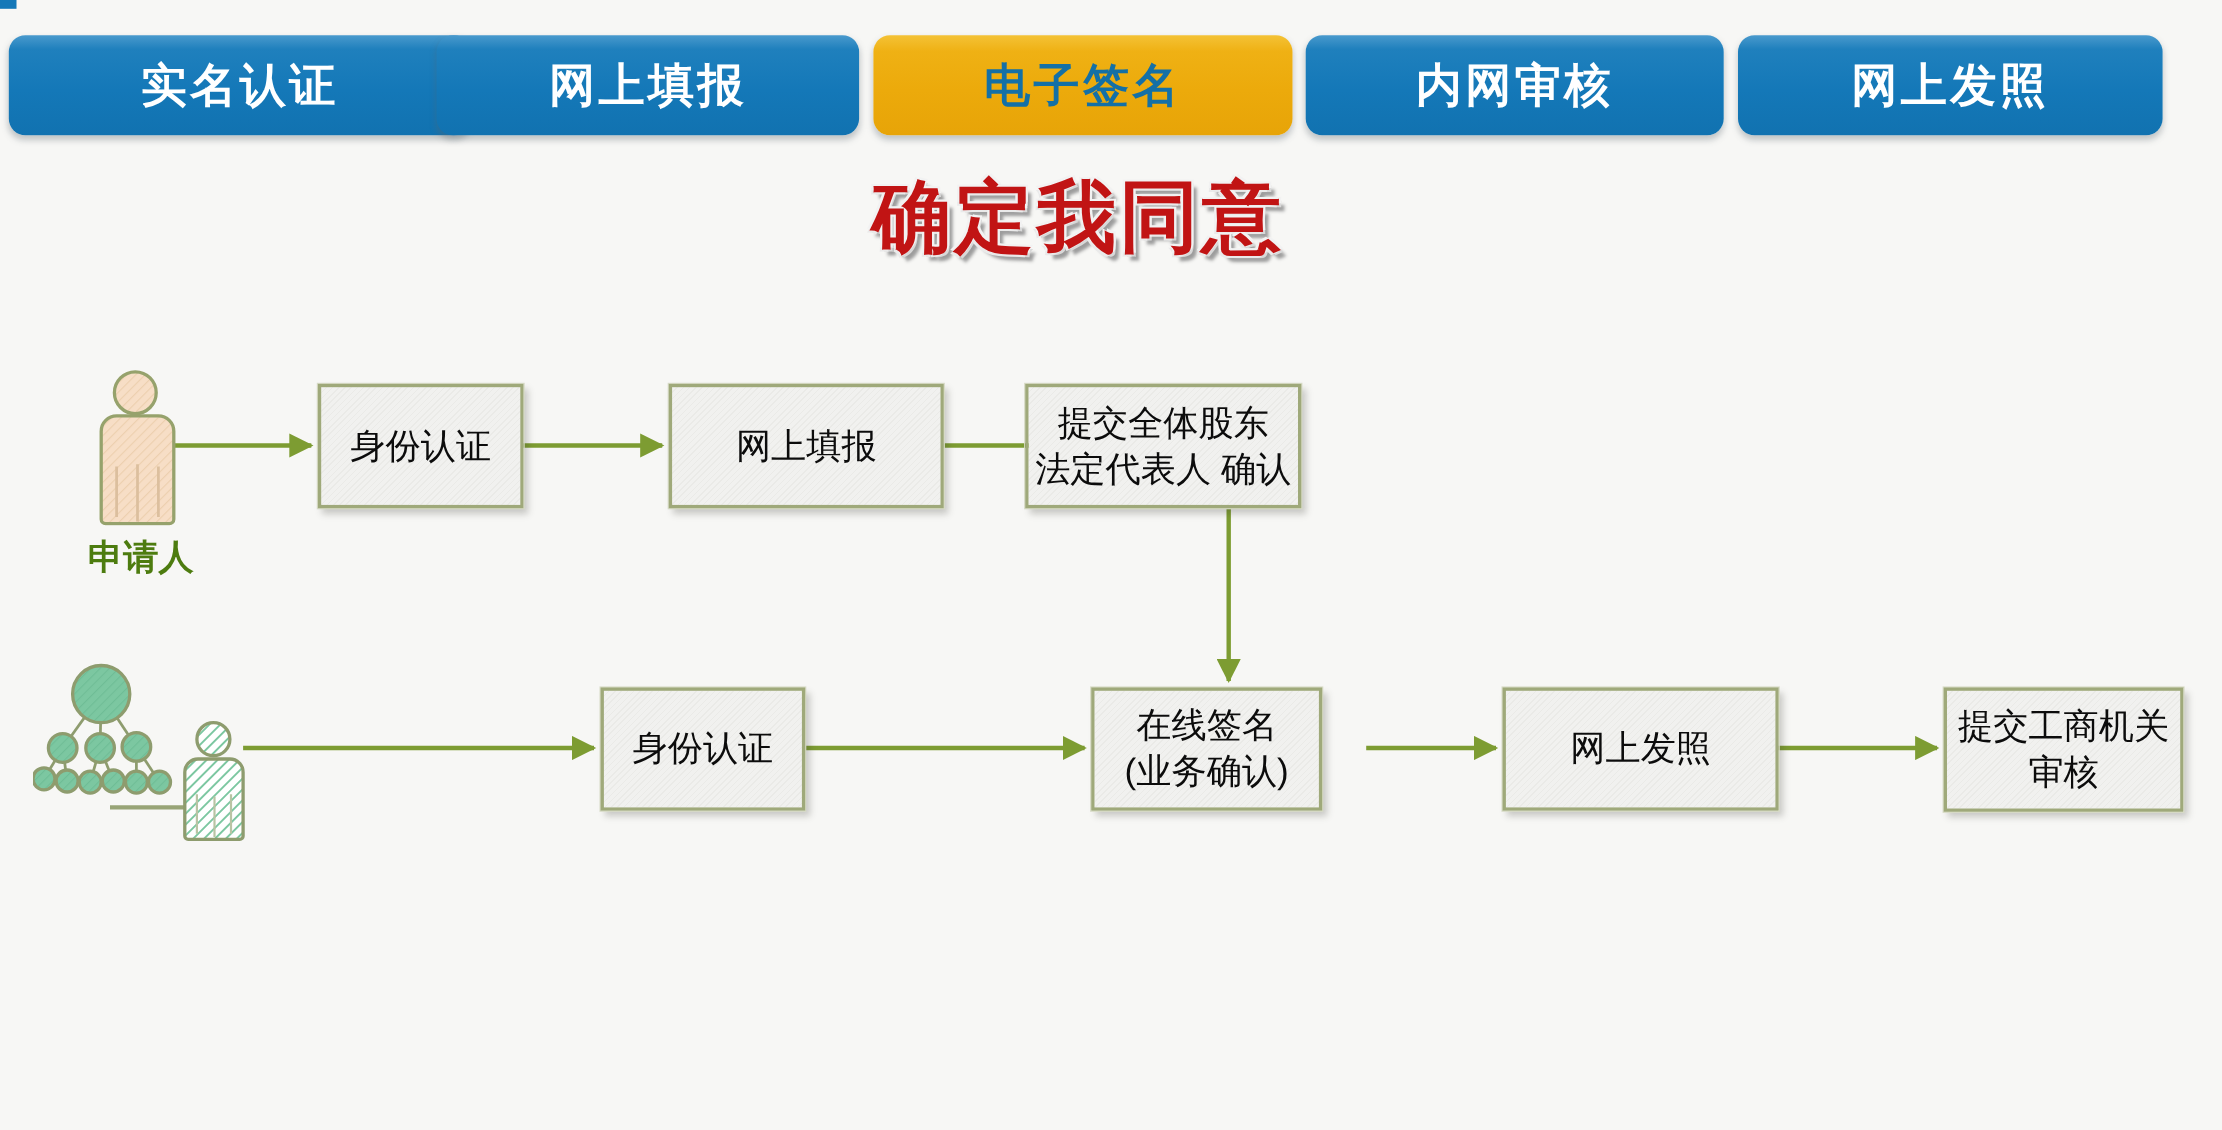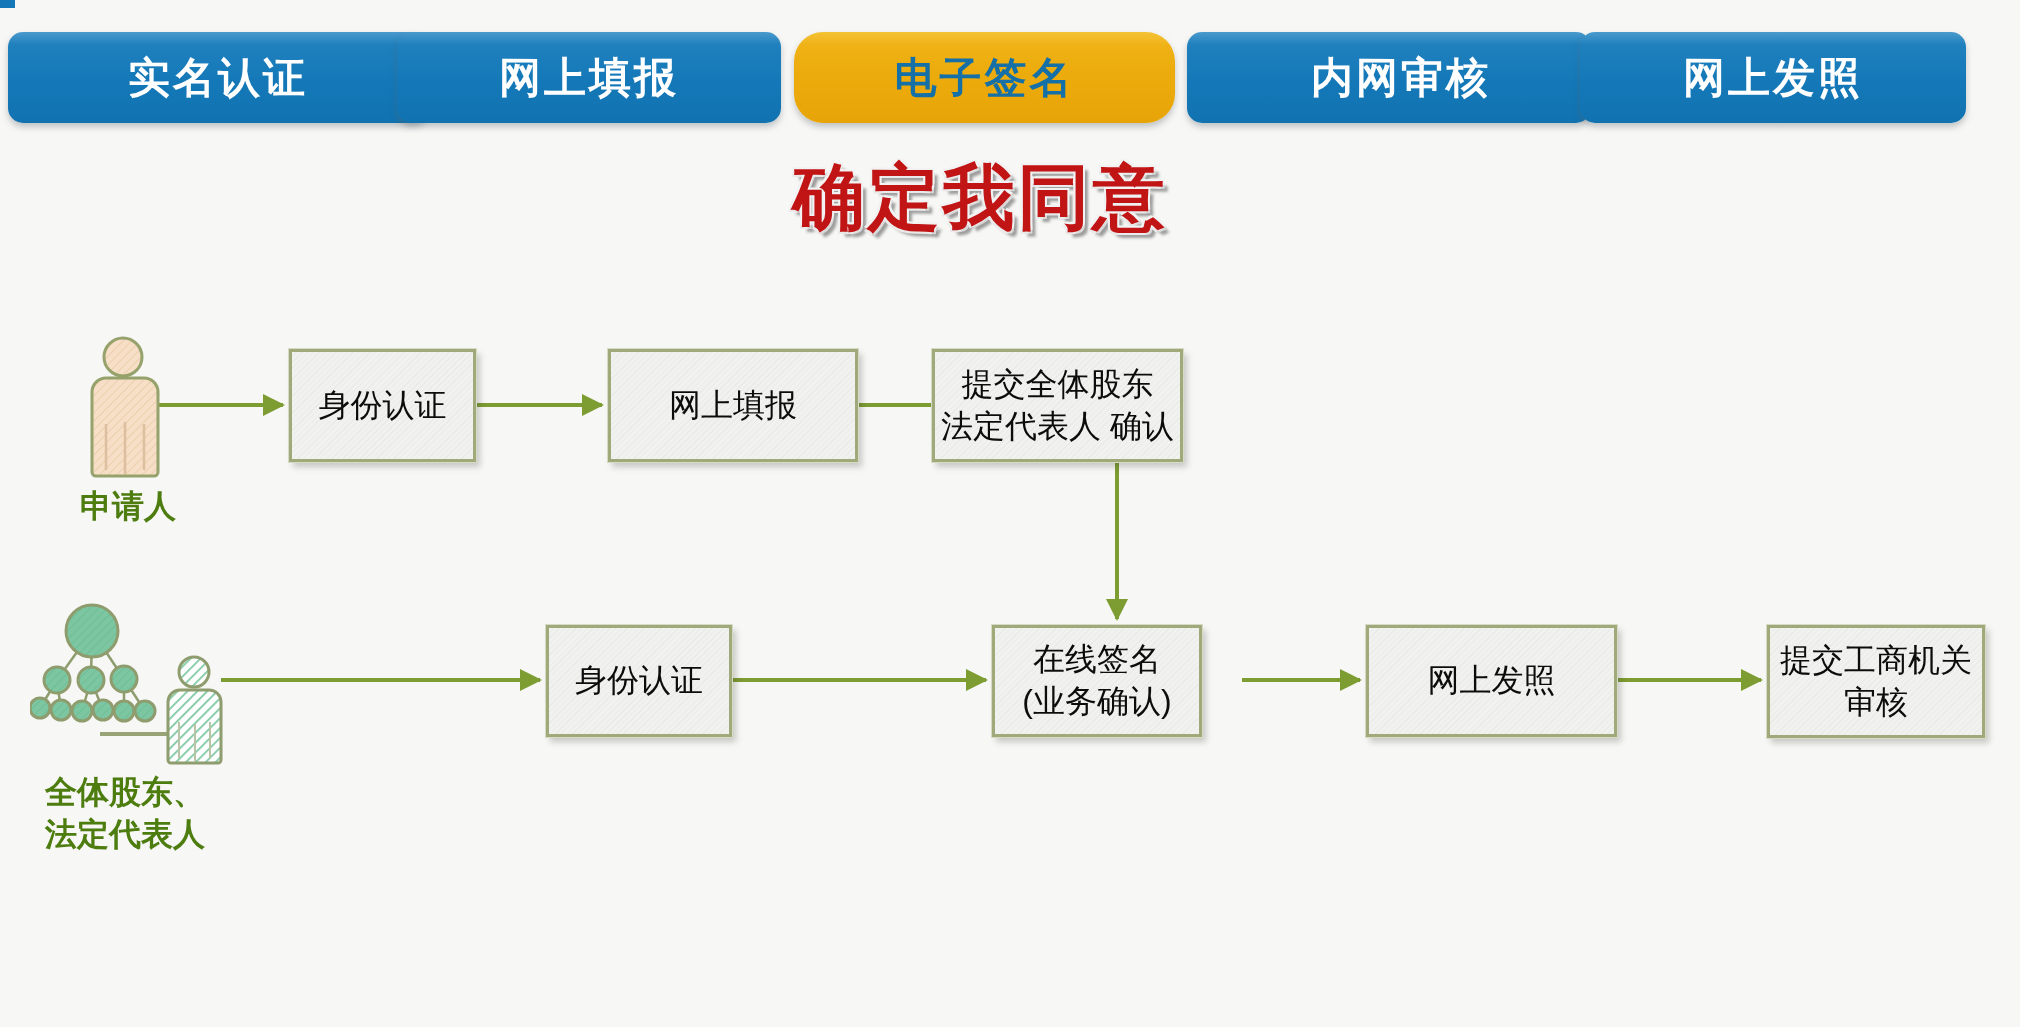--- a/index.html
+++ b/index.html
@@ -74,24 +74,24 @@
 <div class="canvas">
 
   <div class="corner-chip"></div>
 
   <div class="tab" style="left:8px;width:420px;justify-content:center;">
       <span>实名认证</span>
     </div>
   <div class="tab" style="left:397px;width:384px;">
       <span>网上填报</span>
     </div>
-  <div class="tab active" style="left:794px;width:381px;border-radius:29px;">
+  <div class="tab active" style="left:794px;width:381px;">
       <span>电子签名</span>
     </div>
-  <div class="tab" style="left:1187px;width:380px;padding-left:24px;">
+  <div class="tab" style="left:1187px;width:380px;">
       <span>内网审核</span>
     </div>
   <div class="tab" style="left:1580px;width:386px;">
       <span>网上发照</span>
     </div>
 
   <div class="big-title">确定我同意</div>
 
   <svg class="arrows-layer" width="2020" height="1027">
     <defs>
@@ -154,22 +154,20 @@
     <circle cx="52" cy="111" r="10" fill="url(#tealSolid)" stroke="#8e9c6e" stroke-width="3"></circle>
     <circle cx="73" cy="110" r="10" fill="url(#tealSolid)" stroke="#8e9c6e" stroke-width="3"></circle>
     <circle cx="94" cy="111" r="10" fill="url(#tealSolid)" stroke="#8e9c6e" stroke-width="3"></circle>
     <circle cx="115" cy="111" r="10" fill="url(#tealSolid)" stroke="#8e9c6e" stroke-width="3"></circle>
     <circle cx="164" cy="72" r="15" fill="url(#tealStripe)" stroke="#8e9c6e" stroke-width="3"></circle>
     <path d="M138,160 L138,102 A12,12 0 0 1 150,90 L179,90 A12,12 0 0 1 191,102 L191,160 A3,3 0 0 1 188,163 L141,163 A3,3 0 0 1 138,160 Z" fill="url(#tealStripe)" stroke="#8e9c6e" stroke-width="3"></path>
     <line x1="149" y1="122" x2="149" y2="158" stroke="#b9c4a4" stroke-width="2"></line>
     <line x1="180" y1="122" x2="180" y2="158" stroke="#b9c4a4" stroke-width="2"></line>
     <line x1="165" y1="161" x2="165" y2="124" stroke="#b9c4a4" stroke-width="2"></line>
   </svg>
-  <div class="actor-label" style="left:45px;top:772px;">全体股东、
-法定代表人</div>
 
   <div class="flow-box" style="left:289px;top:349px;width:187px;height:113px;">
     <span class="box-label">身份认证</span>
   </div>
   <div class="flow-box" style="left:608px;top:349px;width:250px;height:113px;">
     <span class="box-label">网上填报</span>
   </div>
   <div class="flow-box" style="left:932px;top:349px;width:251px;height:113px;">
     <span class="box-label">提交全体股东
 法定代表人 确认</span>

